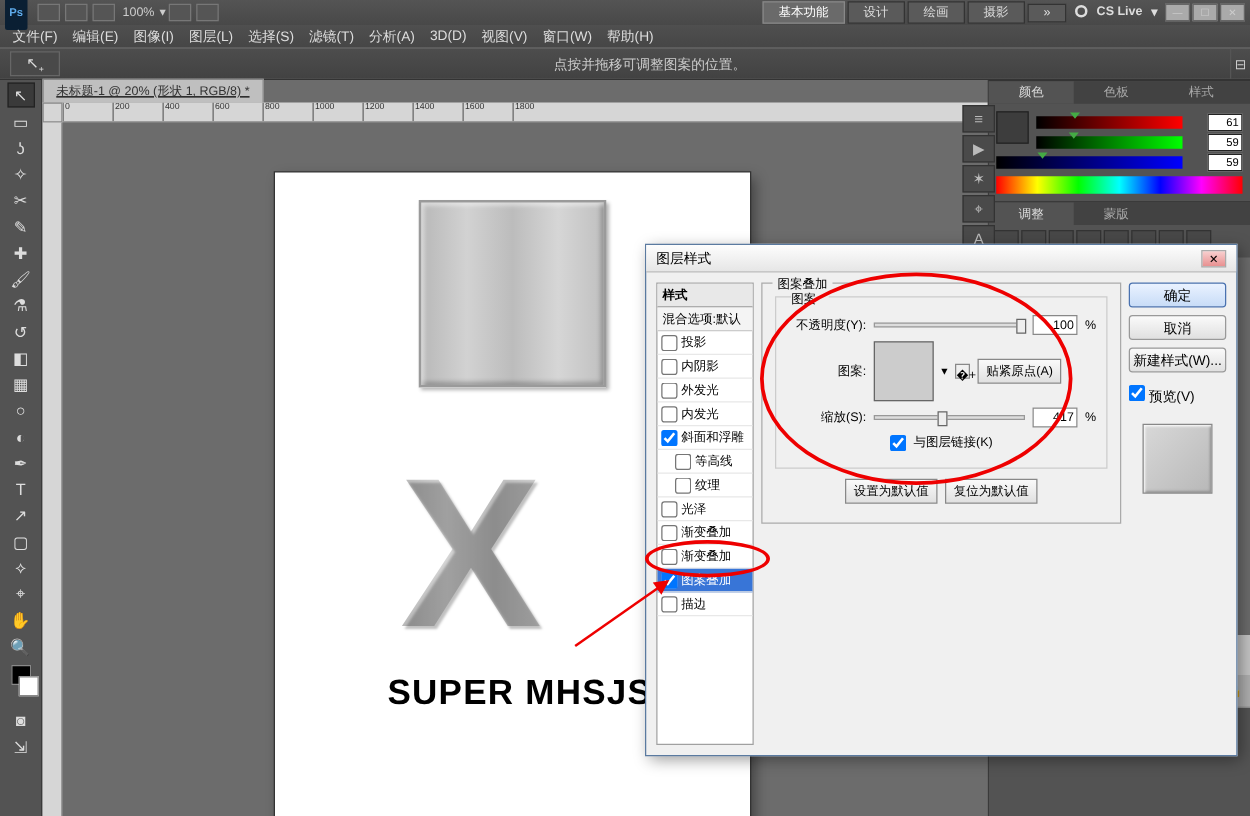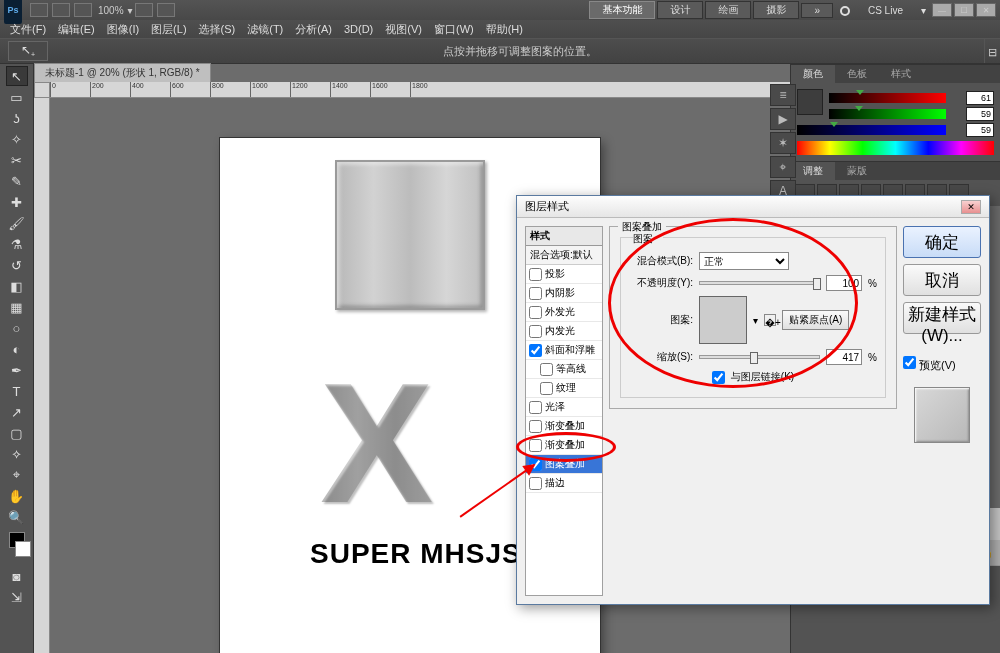--- a/index.html
+++ b/index.html
@@ -4,21 +4,21 @@
 <style>
 * { box-sizing: border-box; margin: 0; padding: 0; font-family: "Microsoft YaHei", sans-serif; }
 body { background: #888; width: 1000px; height: 653px; overflow: hidden; position: relative; }
 
 .titlebar { height: 20px; background: linear-gradient(#545454,#484848); display: flex; align-items: center; padding: 0 4px; color: #ccc; font-size: 10px; }
 .ps-logo { width: 18px; height: 28px; background: #0a1f33; color: #5da9e8; font-weight: bold; font-size: 9px; display: flex; align-items: center; justify-content: center; border-radius: 2px; margin-right: 6px; }
 .titlebar .ticon { width: 18px; height: 14px; border: 1px solid #777; margin: 0 2px; background: #555; }
 .titlebar .spacer { flex: 1; }
 .titlebar-btn { background: #5a5a5a; border: 1px solid #333; padding: 1px 12px; font-size: 10px; color: #ddd; margin: 0 1px; }
 .titlebar-btn.primary { background: #6a6a6a; color: #fff; border-color: #888; }
-.cs-live { display: flex; align-items: flex-end; gap: 18px; margin: 0 6px; color: #ddd; }
+.cs-live { display: flex; align-items: flex-start; gap: 7px; margin: 0 6px; color: #ddd; font-weight: bold; }
 .cs-live .dot { width: 10px; height: 10px; border: 2px solid #ddd; border-radius: 50%; }
 .win-btns { display: flex; gap: 2px; }
 .win-btn { width: 20px; height: 14px; border: 1px solid #666; background: #aaa; font-size: 8px; display: flex; align-items: center; justify-content: center; }
 
 .menubar { height: 18px; background: linear-gradient(#4f4f4f,#464646); display: flex; align-items: center; padding: 0 4px; color: #ddd; font-size: 11px; gap: 0; }
 .menubar span { padding: 0 6px; cursor: default; }
 
 .optbar { height: 26px; background: linear-gradient(#4d4d4d,#424242); border-top: 1px solid #555; border-bottom: 1px solid #333; display: flex; align-items: center; color: #ccc; font-size: 11px; }
 .optbar .tool-ind { width: 40px; height: 20px; border: 1px solid #666; margin: 0 8px; background: #494949; display:flex; align-items:center; justify-content:center; }
 .optbar .arrow-icon { font-size: 12px; color: #ddd; }
@@ -26,35 +26,35 @@
 .optbar .collapse { width: 16px; text-align: center; border-left: 1px solid #555; height: 100%; line-height: 26px; }
 
 .main { display: flex; height: 589px; }
 .toolbox { width: 34px; background: #535353; border-right: 1px solid #333; display: flex; flex-direction: column; align-items: center; padding-top: 2px; gap: 1px; }
 .tool { width: 22px; height: 20px; color: #ddd; font-size: 13px; display: flex; align-items: center; justify-content: center; position: relative; cursor: pointer; }
 .tool.active { background: #3a3a3a; border: 1px solid #222; }
 .swatch-fg { width: 16px; height: 16px; background: #000; border: 1px solid #888; position: relative; margin-top: 4px; }
 .swatch-bg { width: 16px; height: 16px; background: #fff; border: 1px solid #888; position: relative; top: -8px; left: 6px; }
 
 .canvas-area { flex: 1; background: #6c6c6c; display: flex; flex-direction: column; position: relative; }
-.doc-tab { height: 18px; display: flex; align-items: center; font-size: 10px; }
+.doc-tab { height: 18px; display: flex; align-items: center; font-size: 10px; text-decoration: underline; }
 .doc-tab .tab { background: #bfbfbf; padding: 2px 10px; color: #333; border: 1px solid #888; }
 .rulers-corner { position: absolute; top: 18px; left: 0; width: 16px; height: 16px; background: #d6d6d6; border: 1px solid #888; }
 .ruler-h { position: absolute; top: 18px; left: 16px; right: 0; height: 16px; background: #d6d6d6; border-bottom: 1px solid #888; font-size: 7px; color: #333; overflow: hidden; }
 .ruler-h div { display: inline-block; width: 40px; border-left: 1px solid #666; height: 100%; padding-left: 1px; }
 .ruler-v { position: absolute; top: 34px; left: 0; bottom: 0; width: 16px; background: #d6d6d6; border-right: 1px solid #888; }
 .viewport { position: absolute; top: 34px; left: 16px; right: 0; bottom: 0; background: #6c6c6c; overflow: hidden; }
 .page { position: absolute; left: 170px; top: 40px; width: 380px; height: 540px; background: #fff; box-shadow: 0 0 0 1px #333, 4px 4px 10px rgba(0,0,0,.4); }
 .metal-sq { position: absolute; left: 115px; top: 22px; width: 150px; height: 150px; background: linear-gradient(90deg,#b8b8b8,#d2d2d2,#bcbcbc,#d6d6d6,#c0c0c0); border: 2px solid #9a9a9a; box-shadow: inset 2px 2px 4px rgba(255,255,255,.6), inset -2px -2px 4px rgba(0,0,0,.3), 2px 2px 3px rgba(0,0,0,.3); }
 .metal-x { position: absolute; left: 100px; top: 220px; font-size: 170px; font-weight: 900; font-family: Arial Black, sans-serif; background: linear-gradient(90deg,#b8b8b8,#d6d6d6,#bcbcbc,#d2d2d2); -webkit-background-clip: text; color: transparent; text-shadow: 2px 2px 2px rgba(0,0,0,.25); line-height: 1; }
 .super-txt { position: absolute; left: 90px; top: 400px; font-size: 28px; font-weight: 900; font-family: Arial Black, sans-serif; letter-spacing: 1px; color: #000; }
 
 .right-dock { width: 210px; background: #535353; border-left: 1px solid #333; display: flex; flex-direction: column; }
 .panel-tabs { display: flex; background: #424242; height: 18px; font-size: 10px; color: #aaa; }
-.panel-tabs span { padding: 2px 12px; }
+.panel-tabs span { padding: 2px 24px; }
 .panel-tabs span.active { background: #535353; color: #ddd; }
 .color-panel { padding: 6px; font-size: 10px; color: #ccc; }
 .color-row { display: flex; align-items: center; gap: 20px; margin: 2px 0; }
 .color-row .bar { flex: 1; height: 10px; position: relative; }
 .color-row .bar.r { background: linear-gradient(90deg,#000,#f00); }
 .color-row .bar.g { background: linear-gradient(90deg,#000,#0f0); }
 .color-row .bar.b { background: linear-gradient(90deg,#000,#00f); }
 .color-row .tri { position: absolute; top: -3px; width: 0; height: 0; border-left: 4px solid transparent; border-right: 4px solid transparent; border-top: 5px solid #4a4; }
 .color-row input { width: 28px; height: 14px; font-size: 9px; background: #fff; border: 1px solid #222; text-align: right; padding-right: 2px; }
 .spectrum { height: 14px; margin-top: 4px; background: linear-gradient(90deg, red, yellow, lime, cyan, blue, magenta, red); }
@@ -86,21 +86,21 @@
 .inner-fs { border: 1px solid #ccc; padding: 8px; margin-top: 2px; }
 .form-row { display: flex; align-items: center; gap: 6px; margin: 5px 0; font-size: 10px; }
 .form-row label { width: 64px; text-align: right; }
 .form-row select { width: 90px; height: 18px; font-size: 10px; border: 1px solid #888; background: #fff; }
 .slider { flex: 1; height: 4px; background: #ddd; border: 1px solid #999; position: relative; }
 .slider .knob { position: absolute; top: -4px; width: 8px; height: 12px; background: #eee; border: 1px solid #666; }
 .num-input { width: 36px; height: 16px; font-size: 10px; text-align: right; border: 1px solid #888; padding-right: 2px; }
 .pattern-swatch { width: 48px; height: 48px; background: #ccc; border: 1px solid #666; }
 .small-btn { padding: 2px 6px; font-size: 10px; border: 1px solid #888; background: linear-gradient(#fafafa,#e0e0e0); cursor: pointer; }
 .btns-col { width: 78px; display: flex; flex-direction: column; gap: 6px; }
-.dlg-btn { height: 32px; font-size: 17px; border: 1px solid #4a72b0; border-radius: 3px; background: linear-gradient(#eaf2ff,#c8dcf7); cursor: pointer; }
+.dlg-btn { height: 20px; font-size: 11px; border: 1px solid #4a72b0; border-radius: 3px; background: linear-gradient(#eaf2ff,#c8dcf7); cursor: pointer; }
 .dlg-btn.plain { border-color: #999; background: linear-gradient(#fafafa,#e0e0e0); }
 .preview-box { width: 56px; height: 56px; margin: 8px auto; background: linear-gradient(135deg,#d8d8d8,#b8b8b8); border: 1px solid #888; box-shadow: inset 1px 1px 2px #fff, inset -1px -1px 2px #888; }
 
 
 .anno-ellipse { position: absolute; border: 3px solid #e00; border-radius: 50%; pointer-events: none; }
 .anno-arrow { position: absolute; width: 90px; height: 2px; background: #e00; pointer-events: none; }
 .anno-arrow::after { content: ''; position: absolute; right: -2px; top: -5px; border-left: 12px solid #e00; border-top: 6px solid transparent; border-bottom: 6px solid transparent; }
 
 .icon-strip { position: absolute; left: 770px; top: 84px; width: 30px; display: flex; flex-direction: column; gap: 2px; }
 .icon-strip .istr { width: 26px; height: 22px; background: #4a4a4a; border: 1px solid #333; color: #bbb; font-size: 12px; display:flex; align-items:center; justify-content:center; }
@@ -329,24 +329,20 @@
             <span>描边</span>
           </div>
         </div>
     </div>
     <div class="settings-col">
       <div class="fieldset">
         <div class="legend">图案叠加</div>
         <div class="inner-fs">
           <div style="font-size:10px; margin:-14px 0 6px 4px; background:#f0f0f0; width:30px">图案</div>
           <div class="form-row">
-            <label>混合模式(B):</label>
-            <select><option>正常</option></select>
-          </div>
-          <div class="form-row">
             <label>不透明度(Y):</label>
             <div class="slider">
                 <div class="knob" style="left:95%"></div>
               </div>
             <input class="num-input" value="100" style=""> %
           </div>
           <div class="form-row">
             <label>图案:</label>
             <div class="pattern-swatch"></div>
             <span>▾</span>
@@ -358,27 +354,31 @@
             <div class="slider">
                 <div class="knob" style="left:42%"></div>
               </div>
             <input class="num-input" value="417" style=""> %
           </div>
           <div class="form-row" style="justify-content:center">
             <input type="checkbox" checked="" style="">
             <span>与图层链接(K)</span>
           </div>
         </div>
+        <div class="form-row" style="justify-content:center; margin-top:8px">
+          <button class="small-btn">设置为默认值</button>
+          <button class="small-btn">复位为默认值</button>
+        </div>
       </div>
     </div>
     <div class="btns-col">
       <button class="dlg-btn">确定</button>
       <button class="dlg-btn plain">取消</button>
       <button class="dlg-btn plain">新建样式(W)...</button>
-      <div style="margin-top:16px"><input type="checkbox" checked="" style=""> <span>预览(V)</span></div>
+      <div style="margin-top:4px"><input type="checkbox" checked="" style=""> <span>预览(V)</span></div>
       <div class="preview-box"></div>
     </div>
   </div>
 </div>
 
 <div class="anno-ellipse" style="left:608px; top:218px; width:250px; height:170px"></div>
 <div class="anno-ellipse" style="left:516px; top:432px; width:100px; height:30px"></div>
 <div class="anno-arrow" style="left:452px; top:490px; transform:rotate(-35deg)"></div>
 
 </body></html>

